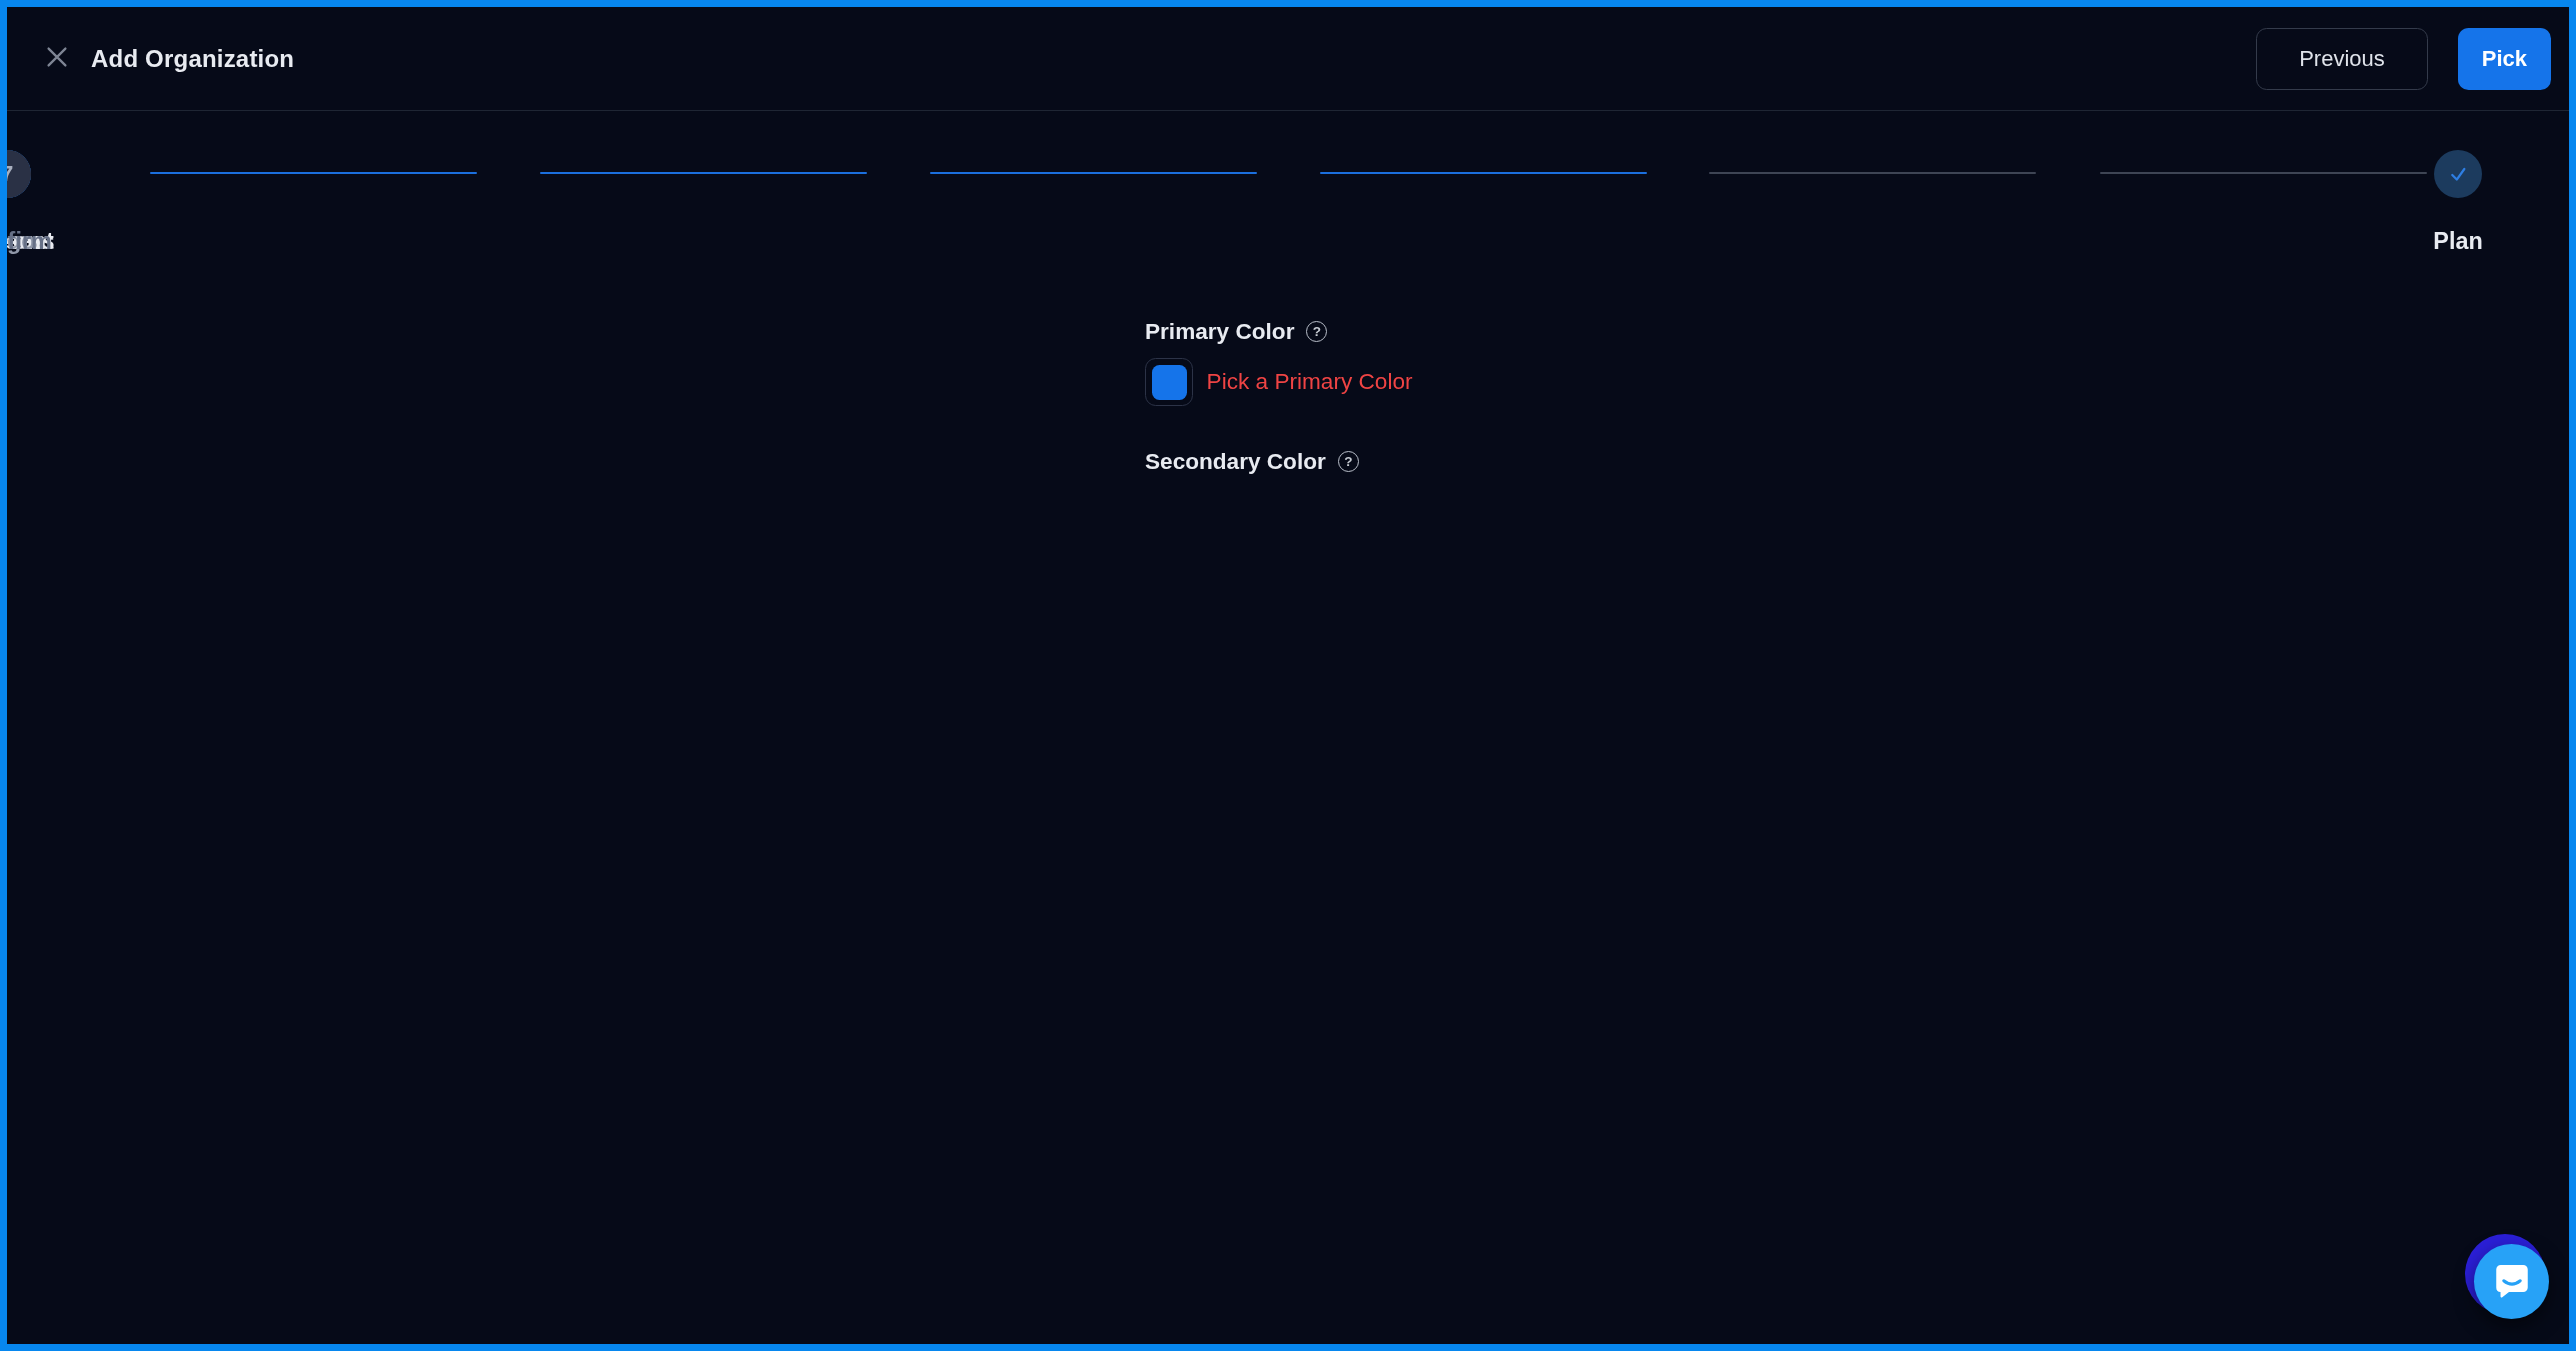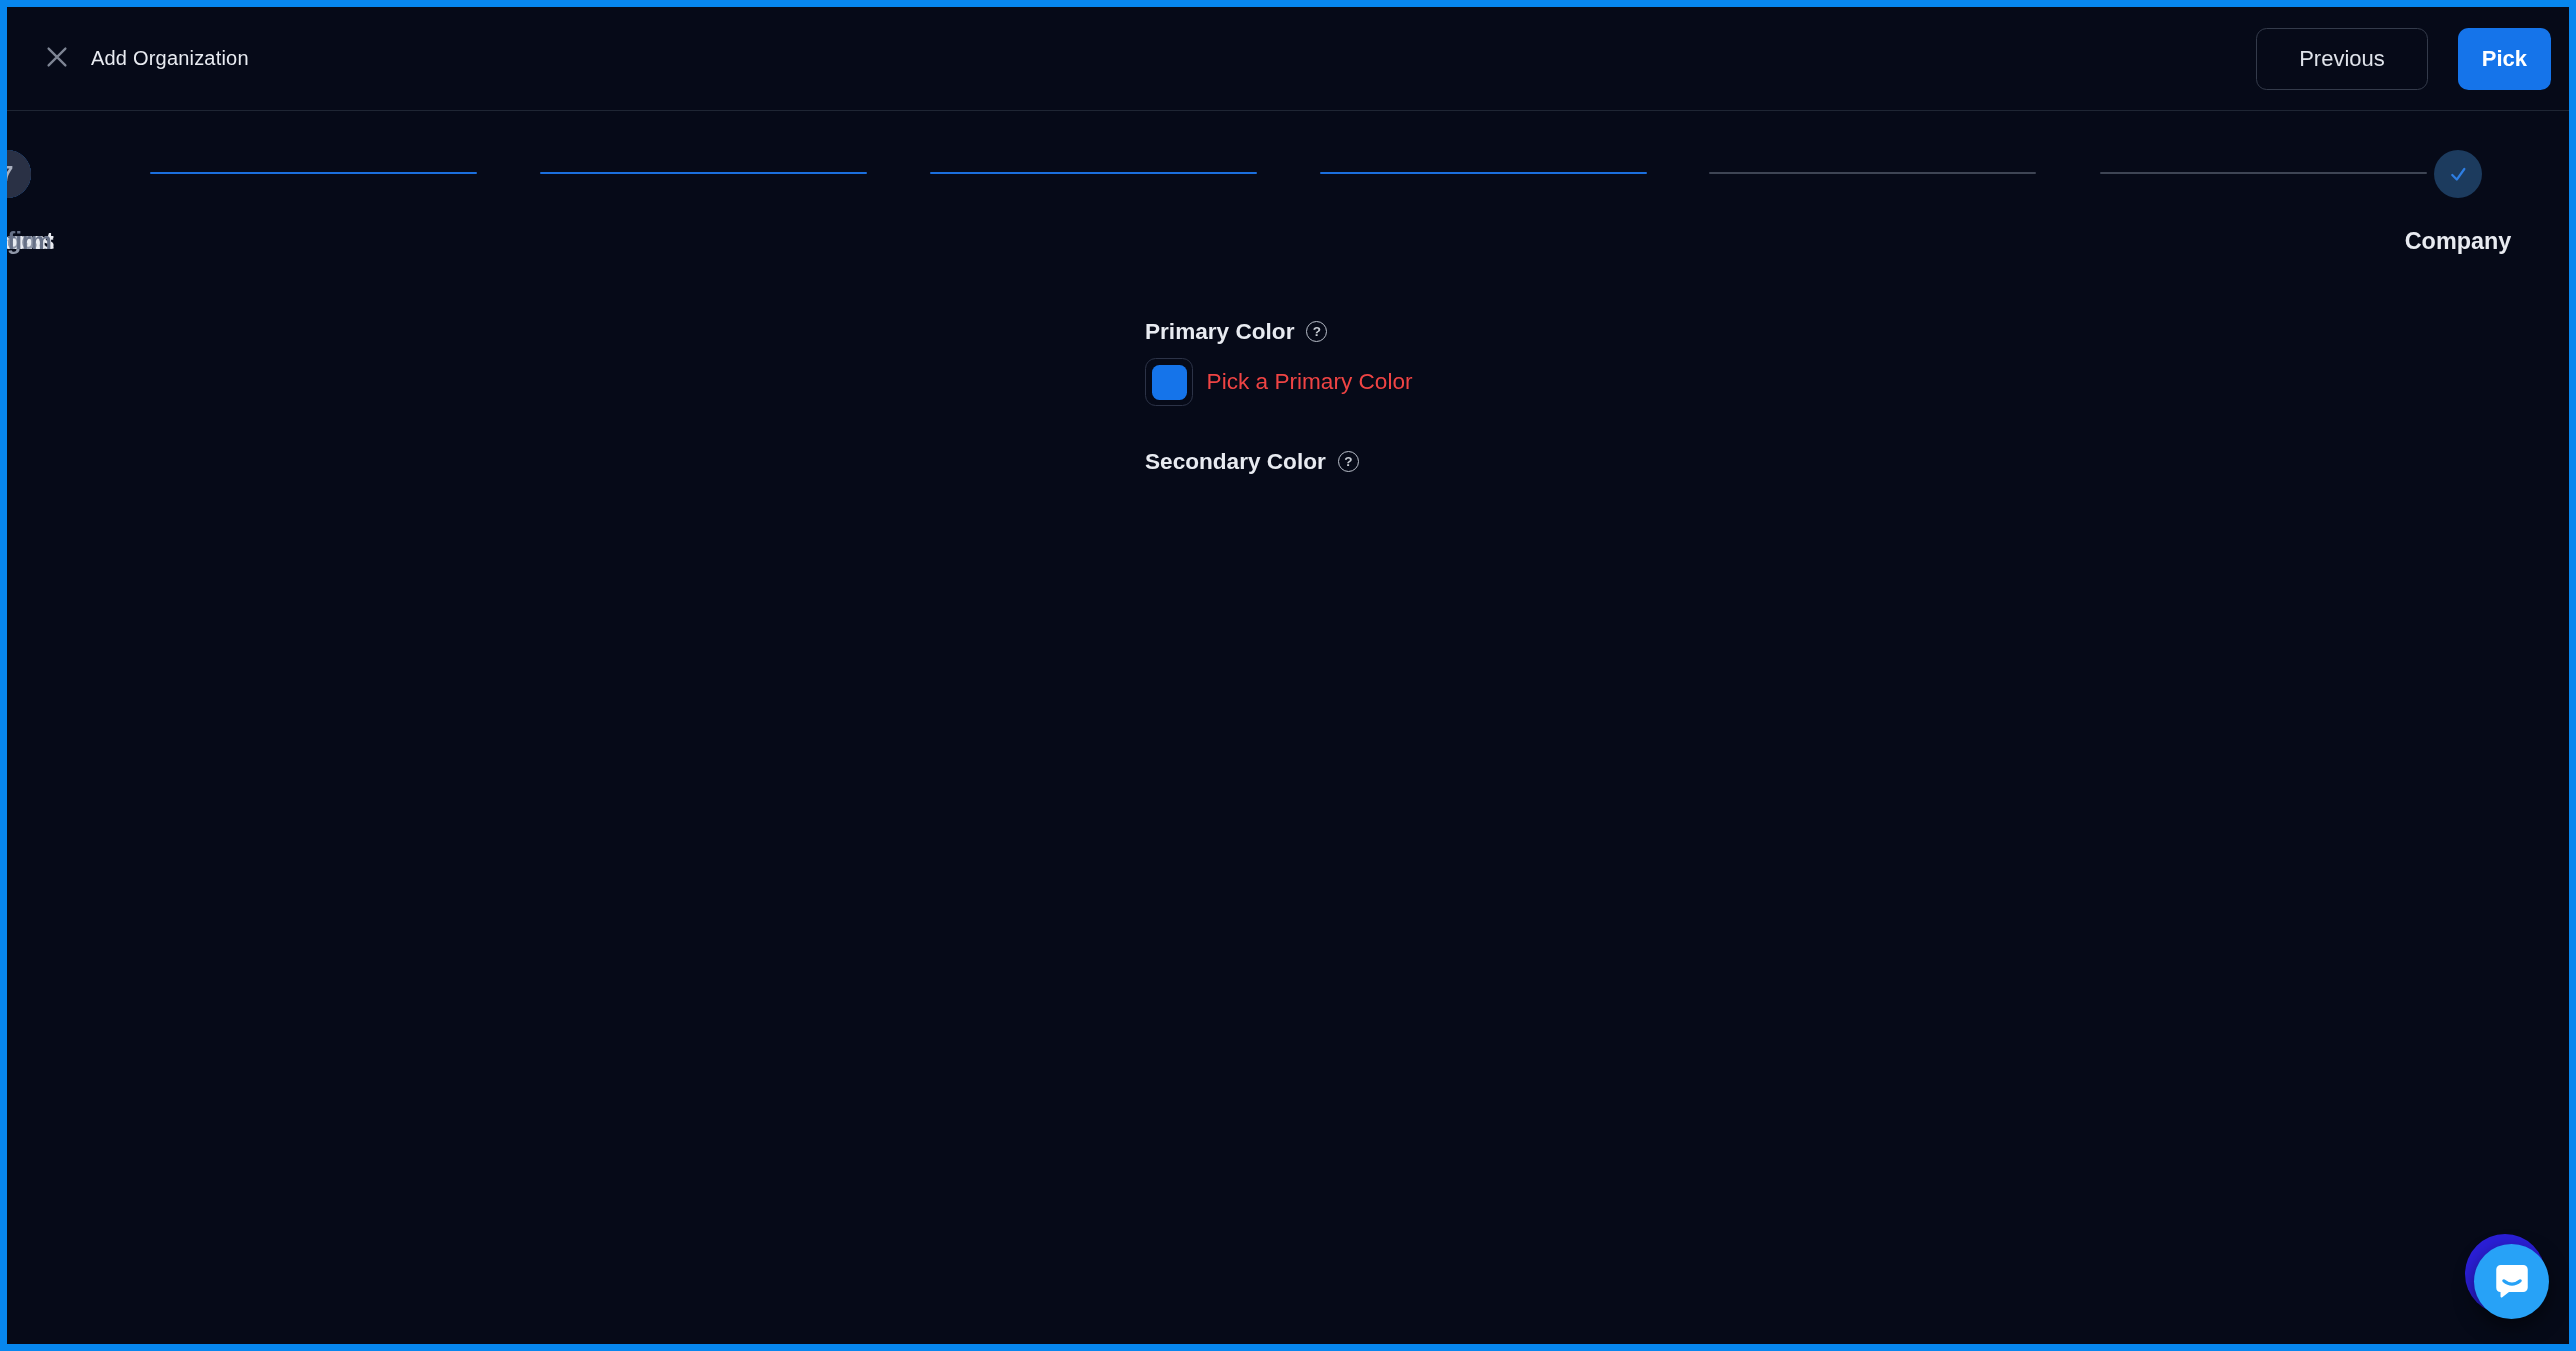--- a/index.html
+++ b/index.html
@@ -17,21 +17,21 @@
   .header {
     position:absolute; top:0; left:0; right:0; height:104px;
     border-bottom:1.5px solid var(--divider,#1f2634);
     display:flex; align-items:center; padding:0 18px 0 33px; gap:18px;
   }
   .close-btn {
     width:33px; height:33px; display:flex; align-items:center; justify-content:center;
     background:none; border:none; cursor:pointer; flex:none;
   }
   .page-title {
-    color:var(--text-primary,#e8ebf1); font-size:20px; font-weight:400; letter-spacing:0.2px;
+    color:var(--text-primary,#e8ebf1); font-size:24px; font-weight:700; letter-spacing:0.2px;
   }
   .header-spacer { flex:1; }
   .btn {
     height:62px; border-radius:10.6px; font-family:inherit; font-size:22px;
     display:flex; align-items:center; justify-content:center; cursor:pointer;
   }
   .btn-secondary {
     padding:0 42px; background:transparent; border:1.5px solid #343b4b;
     color:#dfe3ea; font-weight:500;
   }
@@ -141,29 +141,20 @@
   </div>
 
   <div class="stepper">
     <div class="conn conn-blue" data-conn="0"></div>
     <div class="conn conn-blue" data-conn="1"></div>
     <div class="conn conn-blue" data-conn="2"></div>
     <div class="conn conn-blue" data-conn="3"></div>
     <div class="conn conn-gray" data-conn="4"></div>
     <div class="conn conn-gray" data-conn="5"></div>
 
-    <div class="step st-completed">
-      <div class="step-circle">
-        <span class="check-icon"><svg width="22.6" height="22.6" viewBox="0 0 30 30">
-              <path d="M7 16 L13 22 L23 8" fill="none" stroke="#2e7ee3" stroke-width="3" stroke-linecap="round" stroke-linejoin="round"></path>
-            </svg></span>
-
-      </div>
-      <div class="step-label">Company</div>
-    </div>
 
     <div class="step st-completed">
       <div class="step-circle">
         <span class="check-icon"><svg width="22.6" height="22.6" viewBox="0 0 30 30">
               <path d="M7 16 L13 22 L23 8" fill="none" stroke="#2e7ee3" stroke-width="3" stroke-linecap="round" stroke-linejoin="round"></path>
             </svg></span>
 
       </div>
       <div class="step-label">Plan</div>
     </div>

